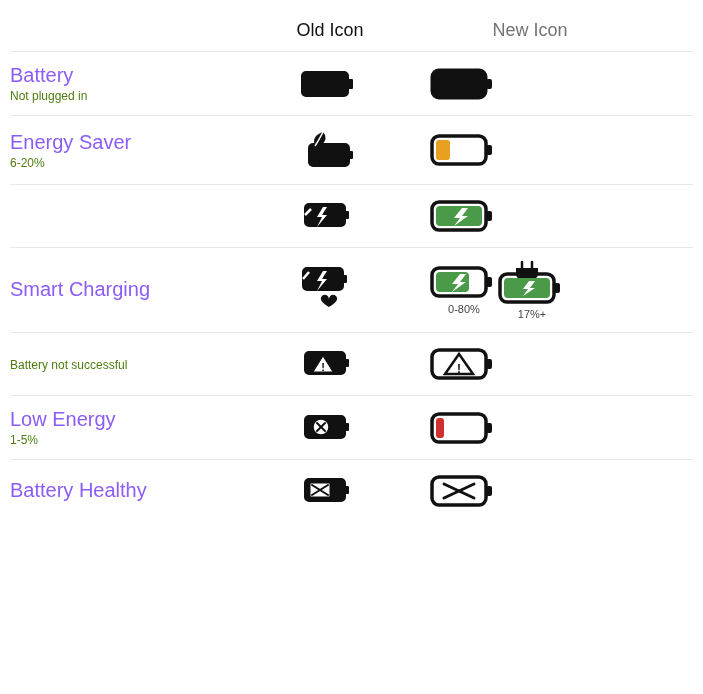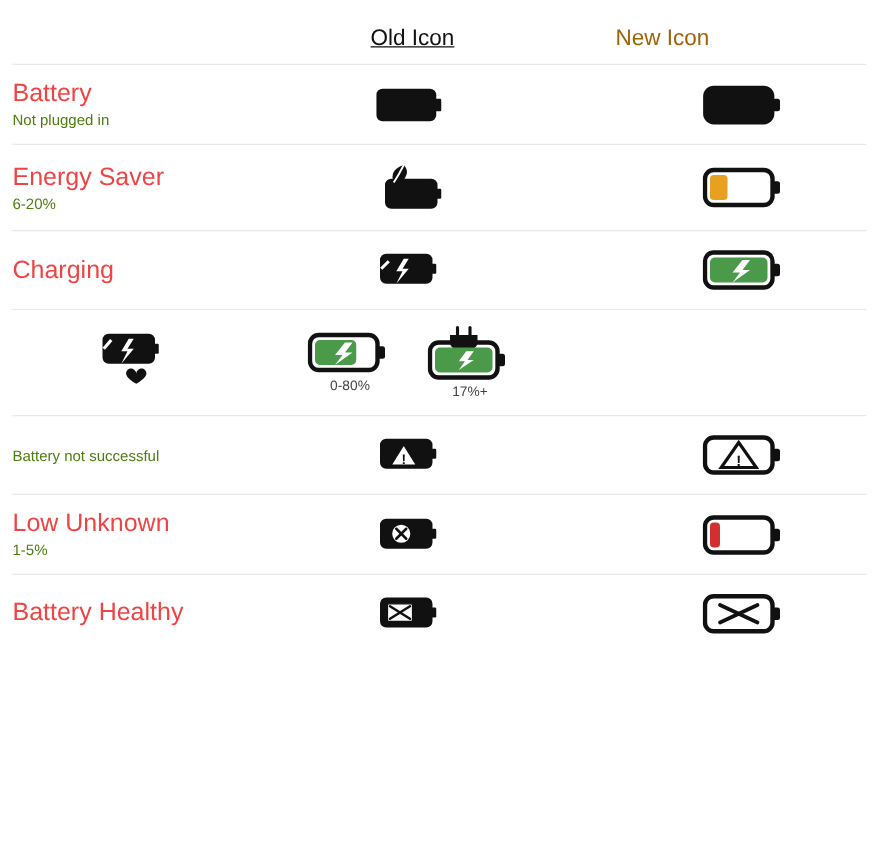--- a/index.html
+++ b/index.html
@@ -26,72 +26,71 @@
       flex-shrink: 0;
     }
 
     .old-icon-col {
       width: 200px;
       flex-shrink: 0;
       text-align: center;
       font-size: 18px;
       font-weight: 400;
       color: #111;
-      text-decoration: underline;
     }
 
     .new-icon-col {
       width: 200px;
       flex-shrink: 0;
       text-align: center;
       font-size: 18px;
       font-weight: 400;
-      color: #a16207;
+      color: #737373;
     }
 
     .data-row {
       display: flex;
       align-items: center;
       padding: 12px 0;
       border-top: 1px solid #e8e8e8;
     }
 
     .row-label {
       width: 220px;
       flex-shrink: 0;
       padding-right: 10px;
     }
 
     .row-label .main-text {
       font-size: 20px;
       font-weight: 500;
-      color: #ef4444;
+      color: #8b5cf6;
     }
 
     .row-label .sub-text {
       font-size: 12px;
       color: #4d7c0f;
       margin-top: 2px;
     }
 
     .old-icon-cell {
       width: 200px;
       flex-shrink: 0;
       display: flex;
       justify-content: center;
       align-items: center;
     }
 
     .new-icon-cell {
       width: 200px;
       flex-shrink: 0;
       display: flex;
-      justify-content: flex-end;
-      align-items: center;
-      gap: 28px;
+      justify-content: flex-start;
+      align-items: center;
+      gap: 0;
     }
 
     .sub-label {
       font-size: 11px;
       color: #444;
       text-align: center;
       margin-top: 4px;
     }
 
     .icon-wrapper {
@@ -160,21 +159,20 @@
         <rect x="2" y="3" width="54" height="28" rx="7" ry="7" fill="none" stroke="#111" stroke-width="3.5"></rect>
         <rect x="56" y="12" width="6" height="10" rx="2" fill="#111"></rect>
 
         <rect x="6" y="7" width="14" height="20" rx="3" fill="#e8a020"></rect>
       </svg>
     </div>
   </div>
 
   <div class="data-row">
     <div class="row-label">
-      <div class="main-text">Charging</div>
     </div>
     <div class="old-icon-cell">
 
       <svg width="58" height="38" viewBox="0 0 58 38">
         <rect x="4" y="7" width="40" height="22" rx="4" fill="#111" stroke="#111" stroke-width="2"></rect>
         <rect x="44" y="14" width="4" height="8" rx="1" fill="#111"></rect>
 
         <polygon points="22,10 16,20 21,20 16,30 26,18 21,18 26,10" fill="white"></polygon>
 
         <path d="M4 18 L10 12" stroke="#fff" stroke-width="2.5" fill="none"></path>
@@ -187,20 +185,24 @@
         <rect x="56" y="12" width="6" height="10" rx="2" fill="#111"></rect>
 
         <rect x="6" y="7" width="46" height="20" rx="4" fill="#4a9a4a"></rect>
 
         <polygon points="32,9 24,19 30,19 24,27 38,17 32,17 38,9" fill="white"></polygon>
       </svg>
     </div>
   </div>
 
   <div class="data-row">
+    <div class="row-label">
+      <div class="main-text">Smart Charging</div>
+      <div class="sub-text"></div>
+    </div>
     <div class="old-icon-cell">
 
       <svg width="62" height="52" viewBox="0 0 62 52">
         <rect x="4" y="4" width="40" height="22" rx="4" fill="#111" stroke="#111" stroke-width="2"></rect>
         <rect x="44" y="11" width="4" height="8" rx="1" fill="#111"></rect>
 
         <path d="M4 15 L10 8" stroke="#fff" stroke-width="2.5" fill="none"></path>
 
         <polygon points="24,7 18,17 23,17 18,27 28,15 23,15 28,7" fill="white"></polygon>
 
@@ -261,21 +263,21 @@
         <rect x="56" y="12" width="6" height="10" rx="2" fill="#111"></rect>
 
         <polygon points="29,7 15,27 43,27" fill="none" stroke="#111" stroke-width="2.5"></polygon>
         <text x="29" y="26" text-anchor="middle" font-size="12" font-weight="bold" fill="#111">!</text>
       </svg>
     </div>
   </div>
 
   <div class="data-row">
     <div class="row-label">
-      <div class="main-text">Low Unknown</div>
+      <div class="main-text">Low Energy</div>
       <div class="sub-text">1-5%</div>
     </div>
     <div class="old-icon-cell">
 
       <svg width="58" height="38" viewBox="0 0 58 38">
         <rect x="4" y="7" width="40" height="22" rx="4" fill="#111" stroke="#111" stroke-width="2"></rect>
         <rect x="44" y="14" width="4" height="8" rx="1" fill="#111"></rect>
 
         <circle cx="20" cy="18" r="8" fill="white" stroke="#111" stroke-width="1.5"></circle>
         <line x1="16" y1="14" x2="24" y2="22" stroke="#111" stroke-width="2" stroke-linecap="round"></line>

